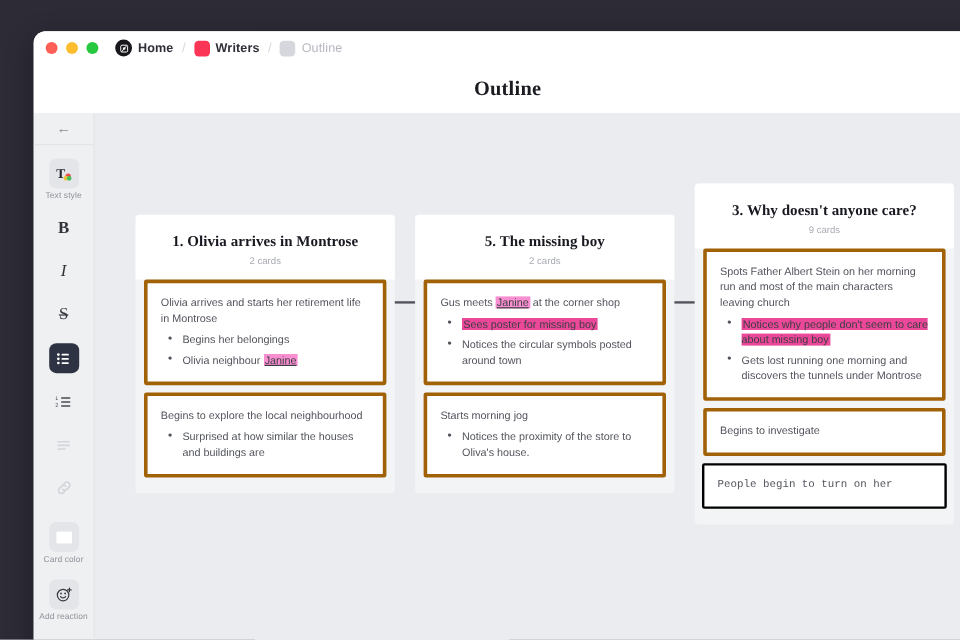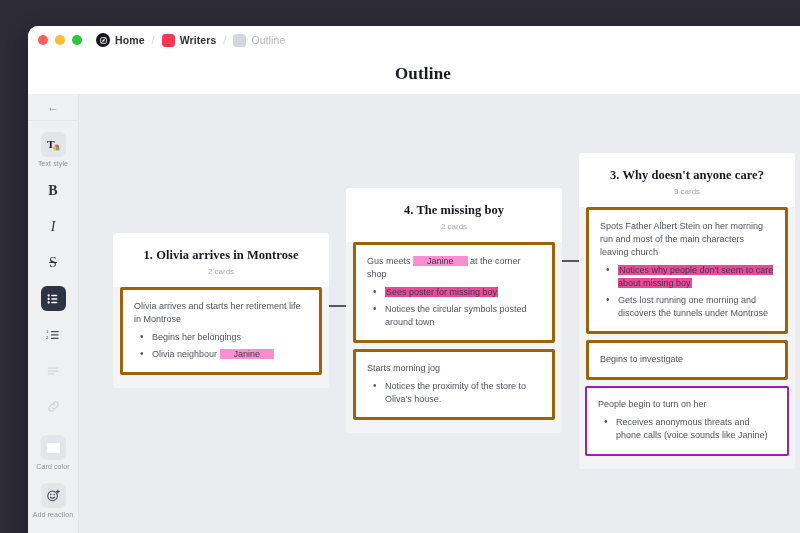--- a/index.html
+++ b/index.html
@@ -159,22 +159,22 @@
 
   .card {
     background: #ffffff;
     border: 3px solid #a16207;
     border-radius: 2px;
     margin: 0 7px 6px;
     padding: 10px 11px 11px;
   }
   .card:first-of-type { margin-top: 0; }
   .card.selected {
-    border: 2px solid #a21caf;
-    margin-left: 6px; margin-right: 6px;
+    border: 2px solid #000000;
+    margin-left: 6px; margin-right: 6px; font-family: Liberation Mono, monospace;
   }
   .card-text {
     font-size: 9px;
     line-height: 1.45;
     color: #53555d;
   }
   .bullets { list-style: none; margin-top: 5px; }
   .bullets li {
     font-size: 9px;
     line-height: 1.45;
@@ -184,21 +184,21 @@
     margin-top: 4px;
   }
   .bullets li::before {
     content: "•";
     position: absolute;
     left: 6px; top: -1px;
     color: #53555d;
     font-size: 10px;
   }
   .hl-yellow { background: #ec4899; color: #3c3d44; padding: 0 1px; }
-  .hl-pink  { background: #f98fd0; color: #3c3d44; padding: 0 14px; }
+  .hl-pink  { background: #f98fd0; color: #3c3d44; padding: 0 1px; text-decoration: underline; }
 </style>
 </head>
 <body>
 
 <div class="window">
 
   <div class="titlebar">
     <div class="traffic">
       <span class="dot red"></span>
       <span class="dot yellow"></span>
@@ -342,27 +342,33 @@
                 <div class="col-title">1. Olivia arrives in Montrose</div>
                 <div class="col-count">2 cards</div>
               </div>
               <div class="card">
                 <div class="card-text">Olivia arrives and starts her retirement life in Montrose</div>
                 <ul class="bullets">
                   <li><span>Begins her belongings</span></li>
                   <li><span>Olivia neighbour </span><span class="hl-pink">Janine</span></li>
                 </ul>
               </div>
+              <div class="card">
+                <div class="card-text">Begins to explore the local neighbourhood</div>
+                <ul class="bullets">
+                  <li><span>Surprised at how similar the houses and buildings are</span></li>
+                </ul>
+              </div>
             </div>
             <div class="connector"></div>
           </div>
           <div class="col">
             <div class="col-shell">
               <div class="col-head">
-                <div class="col-title">4. The missing boy</div>
+                <div class="col-title">5. The missing boy</div>
                 <div class="col-count">2 cards</div>
               </div>
               <div class="card">
                 <div class="card-text"><span>Gus meets </span><span class="hl-pink">Janine</span><span> at the corner shop</span></div>
                 <ul class="bullets">
                   <li><span class="hl-yellow">Sees poster for missing boy</span></li>
                   <li><span>Notices the circular symbols posted around town</span></li>
                 </ul>
               </div>
               <div class="card">
@@ -385,23 +391,20 @@
                 <ul class="bullets">
                   <li><span class="hl-yellow">Notices why people don't seem to care about missing boy</span></li>
                   <li><span>Gets lost running one morning and discovers the tunnels under Montrose</span></li>
                 </ul>
               </div>
               <div class="card">
                 <div class="card-text">Begins to investigate</div>
               </div>
               <div class="card selected">
                 <div class="card-text">People begin to turn on her</div>
-                <ul class="bullets">
-                  <li><span>Receives anonymous threats and phone calls (voice sounds like Janine)</span></li>
-                </ul>
               </div>
             </div>
           </div>
         </div>
     </div>
 
   </div>
 </div>
 
 </body></html>

